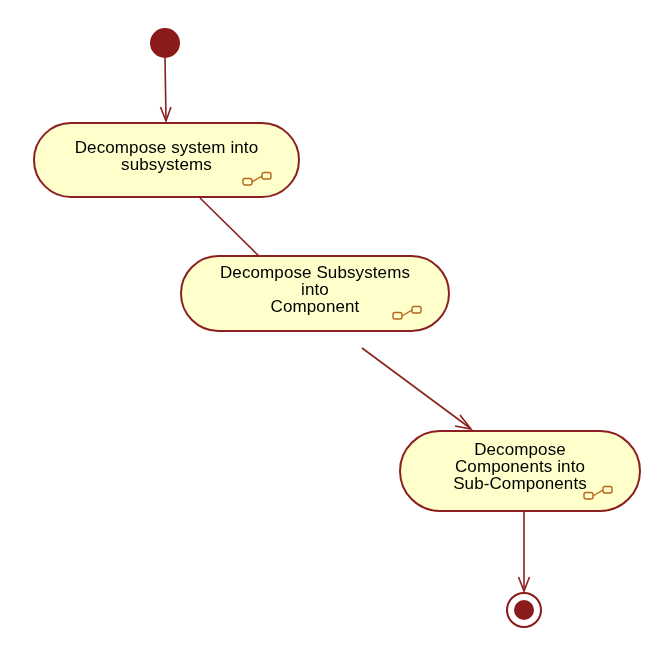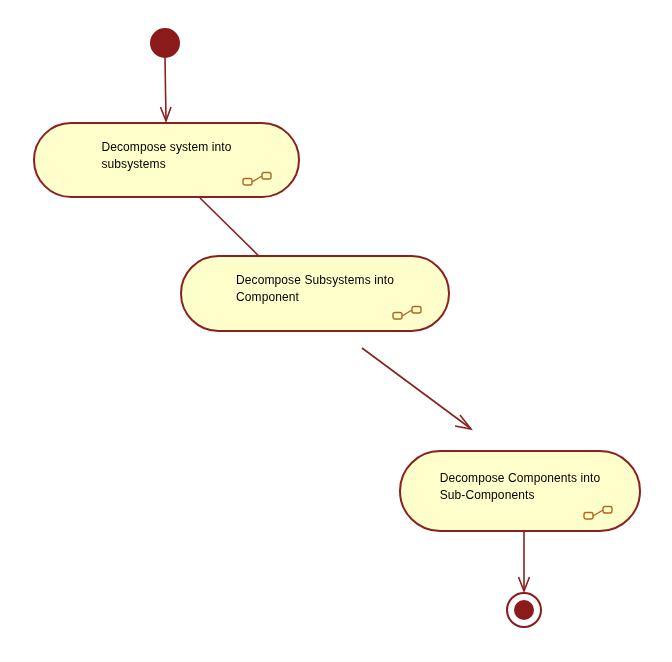--- a/index.html
+++ b/index.html
@@ -31,38 +31,38 @@
     box-sizing: border-box;
     background: #ffffcc;
     border: 2px solid #8b2020;
     border-radius: 999px;
     display: flex;
     align-items: center;
     justify-content: center;
   }
   .activity-label {
     color: #000000;
-    font-size: 12px;
+    font-size: 17px;
     line-height: 17px;
-    text-align: left;
+    text-align: center;
     white-space: pre-line;
     padding: 0 26px;
     margin-top: -9px;
     letter-spacing: 0.1px;
   }
   .submachine-icon {
     position: absolute;
     right: 26px;
     bottom: 9px;
     width: 30px;
     height: 16px;
   }
   .node-1 { left: 33px;  top: 122px; width: 267px; height: 76px; }
   .node-2 { left: 180px; top: 255px; width: 270px; height: 77px; }
-  .node-3 { left: 399px; top: 430px; width: 242px; height: 82px; margin-top: 20px; }
+  .node-3 { left: 399px; top: 430px; width: 242px; height: 82px; }
 
   .initial-node {
     position: absolute;
     left: 150px;
     top: 28px;
     width: 30px;
     height: 30px;
     border-radius: 50%;
     background: #8b1a1a;
   }

